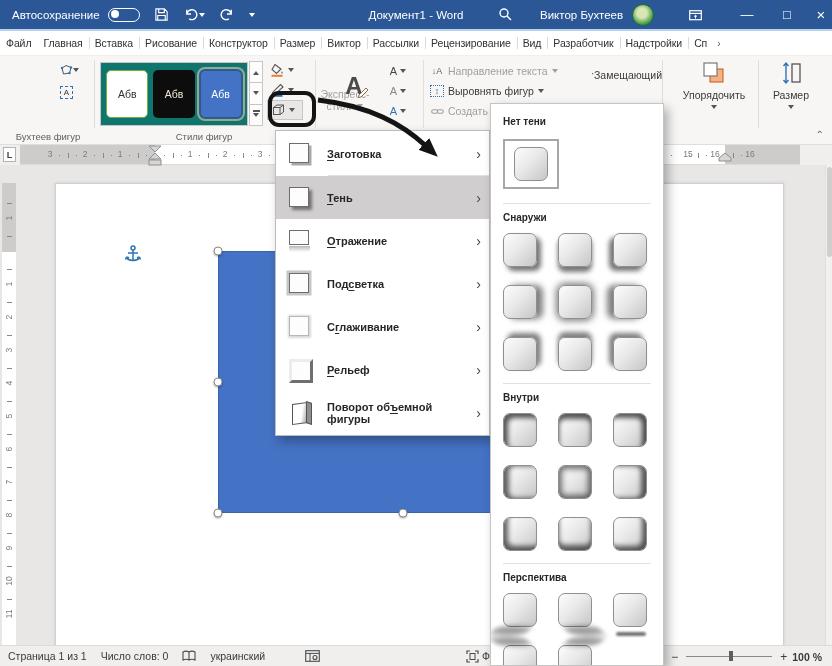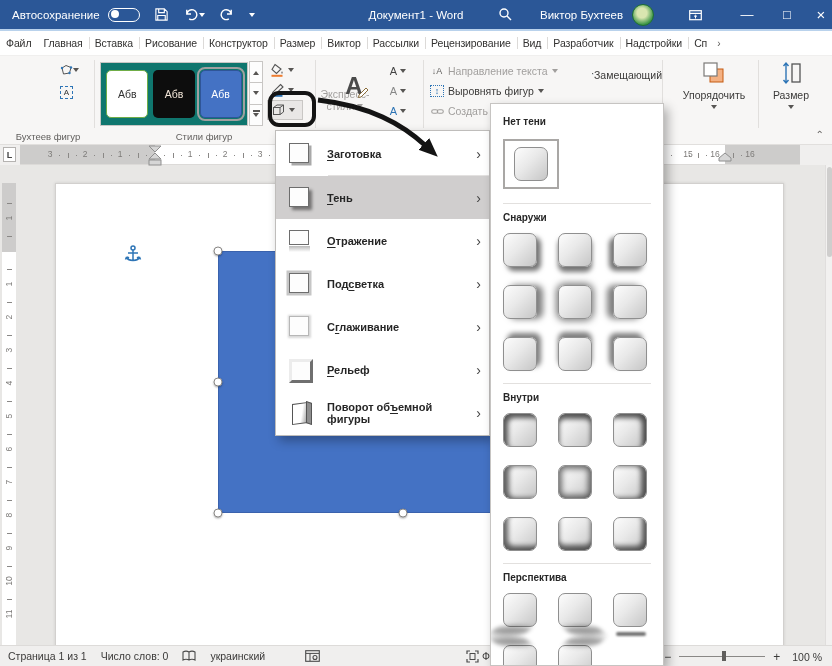--- a/index.html
+++ b/index.html
@@ -95,21 +95,21 @@
   .anchor{position:absolute;left:124px;top:80px;width:18px;height:20px;}
 
   
   .statusbar{position:absolute;left:0;top:645px;width:832px;height:21px;background:#f0efee;border-top:1px solid #dddbd9;
              font-size:10.5px;color:#3b3a39;display:flex;align-items:center;z-index:6;}
   .sb-item{margin-left:14px;display:flex;align-items:center;white-space:nowrap;}
   .zoomctl{position:absolute;right:10px;top:0;height:21px;display:flex;align-items:center;}
   .zbtn{font-size:12px;color:#3b3a39;padding:0 4px;}
   .ztrack{width:86px;height:1.4px;background:#8a8886;position:relative;margin:0 4px;}
   .zthumb{position:absolute;left:50%;top:-4.4px;width:3.6px;height:10px;background:#605e5c;}
-  .zlabel{margin-left:8px;}
+  .zlabel{margin-left:1px;font-weight:bold;}
 
   
   .menu{position:absolute;left:275px;top:130px;width:215px;background:#fff;border:1px solid #bfbdbb;
         box-shadow:4px 5px 10px rgba(0,0,0,.3);z-index:40;padding:1px 0;}
   .mitem{height:43px;display:flex;align-items:center;padding:0 8px 0 12px;font-size:11px;font-weight:bold;color:#262626;}
   .mitem.hl{background:#d0cece;}
   .mi-label{flex:1;}
   .mi-label u{text-underline-offset:2px;}
   .mi-chev{color:#444;font-size:14px;font-weight:normal;}
   .msep{height:1px;background:#e3e1e0;margin:0 0 0 52px;}

